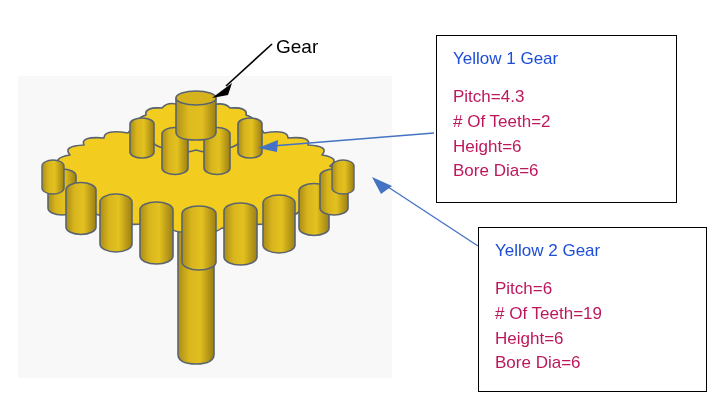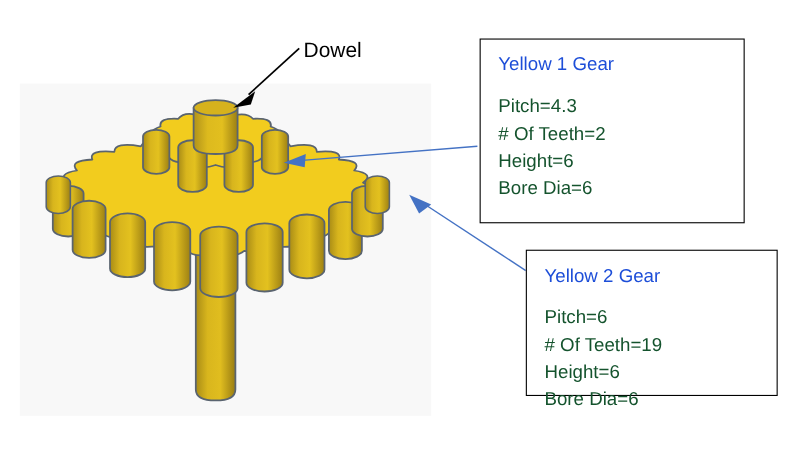--- a/index.html
+++ b/index.html
@@ -81,32 +81,32 @@
   .info-box.box-1 {
     left: 436px;
     top: 35px;
     width: 241px;
     height: 168px;
   }
   .info-box.box-2 {
     left: 478px;
     top: 227px;
     width: 229px;
-    height: 133px;
+    height: 165px;
   }
   .info-title {
     font-size: 17px;
     color: #1d4ed8;
     line-height: 1.25;
     margin-bottom: 16px;
     white-space: nowrap;
   }
   .info-line {
     font-size: 17px;
-    color: #14532d;
+    color: #be185d;
     line-height: 1.45;
     white-space: nowrap;
   }
 </style>
 </head>
 <body>
 
 <div id="root">
 
   <div class="render-panel">
@@ -203,21 +203,21 @@
         <path d="M 158 22 L 158 56 Q 158 64 178 64 Q 198 64 198 56 L 198 22 Z" fill="url(#dowelGrad)" stroke="#5a6470" stroke-width="1.6" stroke-linejoin="round"></path>
         <ellipse cx="178" cy="22" rx="20" ry="7" fill="#d6b21d" stroke="#5a6470" stroke-width="1.6"></ellipse>
       </g>
     </svg>
   </div>
 
   <svg class="dowel-arrow-svg" viewBox="0 0 90 66">
     <line x1="72" y1="6" x2="26" y2="48" stroke="#000000" stroke-width="1.6"></line>
     <polygon points="12,60 32,45 28,57" fill="#000000"></polygon>
   </svg>
-  <div class="dowel-label">Dowel</div>
+  <div class="dowel-label">Gear</div>
 
   <svg class="leader-svg" viewBox="0 0 727 417">
 
     <g>
       <line x1="434" y1="133" x2="272" y2="146" stroke="#4472c4" stroke-width="1.3"></line>
       <polygon points="258,148 278,140 277,152" fill="#4472c4"></polygon>
     </g>
 
     <g>
       <line x1="478" y1="246" x2="385" y2="185" stroke="#4472c4" stroke-width="1.3"></line>

